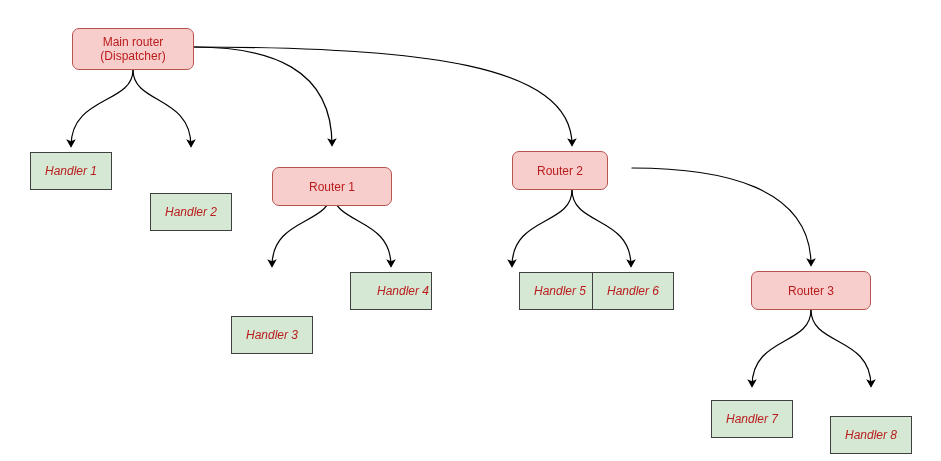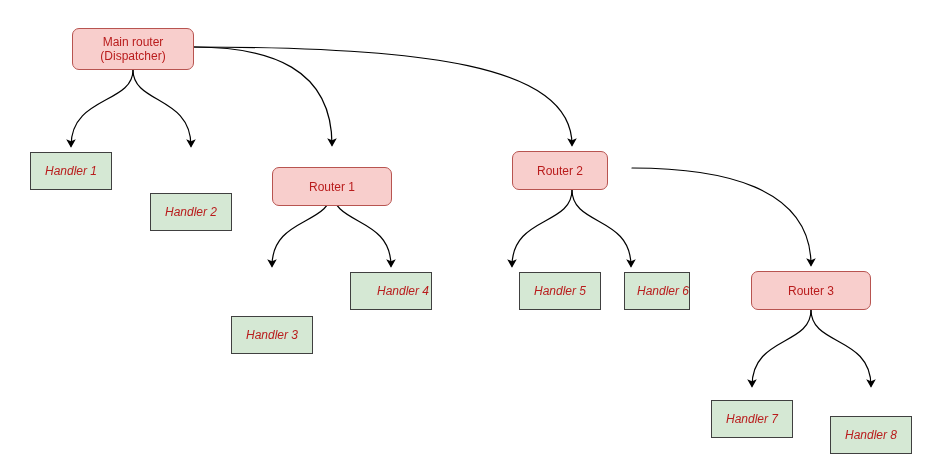--- a/index.html
+++ b/index.html
@@ -83,19 +83,19 @@
   <div id="nodes-group">
       <div class="node router" style="left: 72px; top: 28px; width: 122px; height: 42px;"><span class="node-label">Main router
 (Dispatcher)</span></div>
       <div class="node handler" style="left: 30px; top: 152px; width: 82px; height: 38px;"><span class="node-label">Handler 1</span></div>
       <div class="node handler" style="left: 150px; top: 152px; width: 82px; height: 38px; margin-top: 41px;"><span class="node-label">Handler 2</span></div>
       <div class="node router" style="left: 272px; top: 151px; width: 120px; height: 39px; margin-top: 16px;"><span class="node-label">Router 1</span></div>
       <div class="node router" style="left: 512px; top: 151px; width: 96px; height: 39px;"><span class="node-label">Router 2</span></div>
       <div class="node handler" style="left: 231px; top: 272px; width: 82px; height: 38px; margin-top: 44px;"><span class="node-label">Handler 3</span></div>
       <div class="node handler" style="left: 350px; top: 272px; width: 82px; height: 38px; padding-left: 24px;"><span class="node-label">Handler 4</span></div>
       <div class="node handler" style="left: 471px; top: 272px; width: 82px; height: 38px; margin-left: 48px;"><span class="node-label">Handler 5</span></div>
-      <div class="node handler" style="left: 624px; top: 272px; width: 66px; height: 38px; justify-content: flex-end;"><span class="node-label">Handler 6</span></div>
+      <div class="node handler" style="left: 592px; top: 272px; width: 82px; height: 38px;"><span class="node-label">Handler 6</span></div>
       <div class="node router" style="left: 751px; top: 271px; width: 120px; height: 39px;"><span class="node-label">Router 3</span></div>
       <div class="node handler" style="left: 711px; top: 400px; width: 82px; height: 38px;"><span class="node-label">Handler 7</span></div>
       <div class="node handler" style="left: 830px; top: 416px; width: 82px; height: 38px;"><span class="node-label">Handler 8</span></div>
     </div>
 
 </div>
 
 </body></html>

